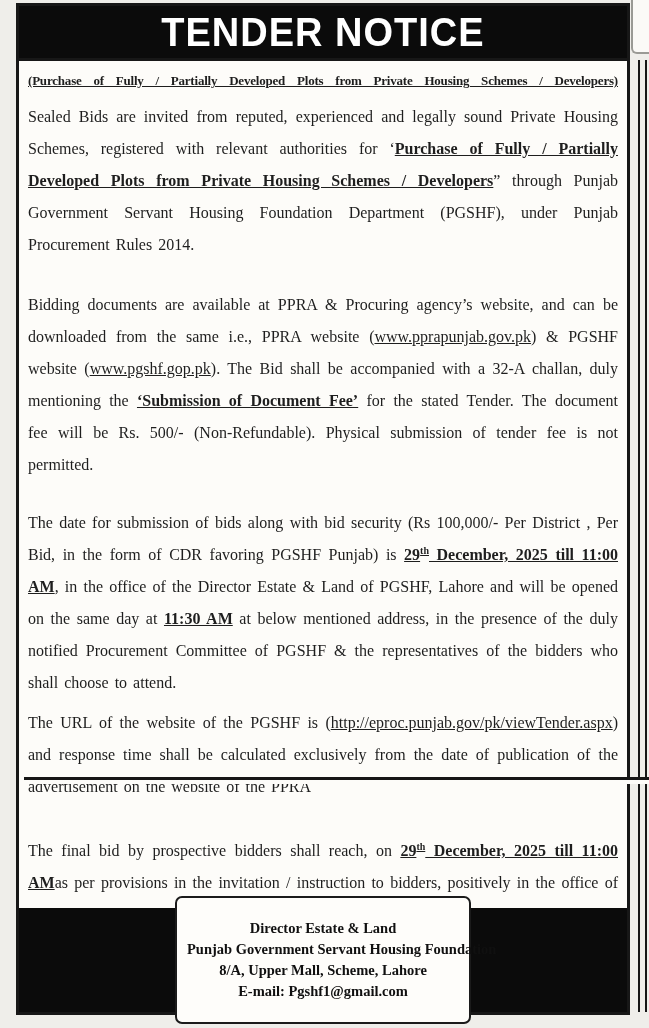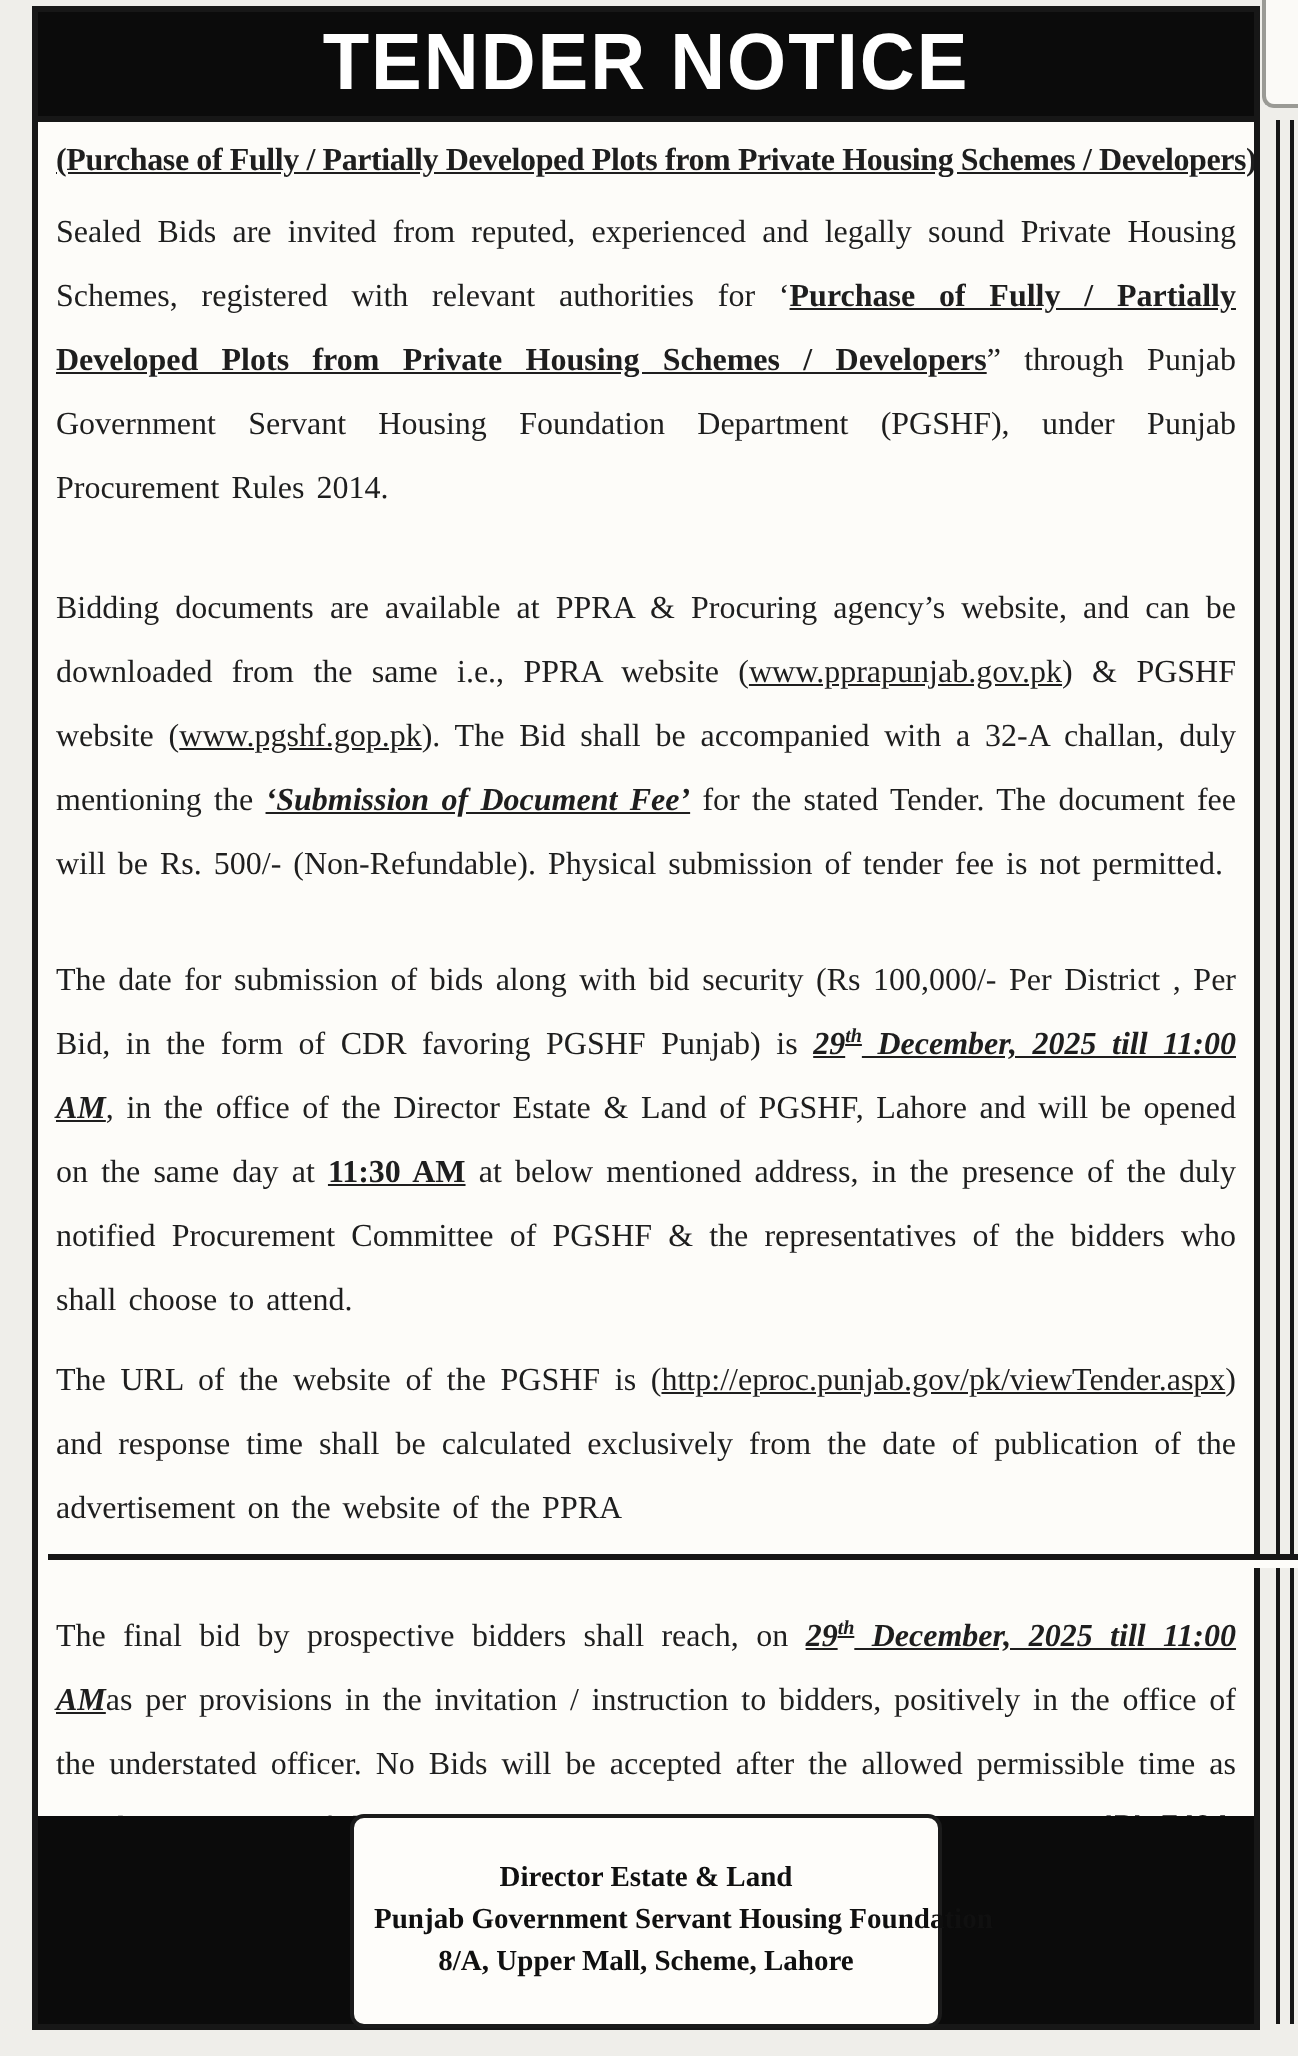--- a/index.html
+++ b/index.html
@@ -34,38 +34,38 @@
     font-weight:bold;font-size:38px;letter-spacing:1px;
     transform:scaleY(1.05);
   }
   .body{
     flex:1 1 auto;overflow:hidden;
     padding:8px 9px 0 9px;
     color:#1e1e1e;
     position:relative;
   }
   .subtitle{
-    font-weight:bold;font-size:16px;line-height:24px;
+    font-weight:bold;font-size:13px;line-height:24px;
     text-decoration:underline;
     text-align:justify;text-align-last:justify;
     margin-bottom:8px;
     white-space:nowrap;letter-spacing:-0.2px;
   }
   .para{
     font-size:16px;line-height:32px;
     text-align:justify;
     margin:0 0 28px 0;
     word-spacing:2px;
   }
   .paragraphs .para:nth-child(2){margin-bottom:26px;}
   .paragraphs .para:nth-child(3){margin-bottom:8px;}
   .paragraphs .para:nth-child(4){margin-bottom:32px;}
   .paragraphs .para:nth-child(5){margin-bottom:0;}
   .b{font-weight:bold;}
-  .i{font-style:italic;}
+  .i{}
   .u{text-decoration:underline;}
   .sup{font-size:10px;vertical-align:6px;line-height:0;}
   .ref{
     font-family:"Liberation Sans", sans-serif;
     font-weight:bold;font-size:15px;
     text-align:right;
     margin-top:-26px;padding-right:4px;
     color:#111;
   }
   .footer-band{
@@ -130,20 +130,21 @@
           <p class="para"><span>The final bid by prospective bidders shall reach, on </span><span class="b i u">29</span><span class="b i u sup">th</span><span class="b i u"> December, 2025 till 11:00 AM</span><span>as per provisions in the invitation / instruction to bidders, positively in the office of the understated officer. No Bids will be accepted after the allowed permissible time as per the provisions of the rules i.e., PPRA 2014.</span></p>
         </div>
       <div class="ref">IPL-7424</div>
     </div>
 
     <div class="footer-band">
       <div class="contact-box" id="contact-box">
           <div class="contact-line">Director Estate &amp; Land</div>
           <div class="contact-line">Punjab Government Servant Housing Foundation</div>
           <div class="contact-line">8/A, Upper Mall, Scheme, Lahore</div>
+          <div class="contact-line">E-mail: Pgshf1@gmail.com</div>
         </div>
     </div>
 
   </div>
 
   <div class="side-card"></div>
   <div class="side-rule"></div>
   <div class="next-ad"></div>
 
 </div>

